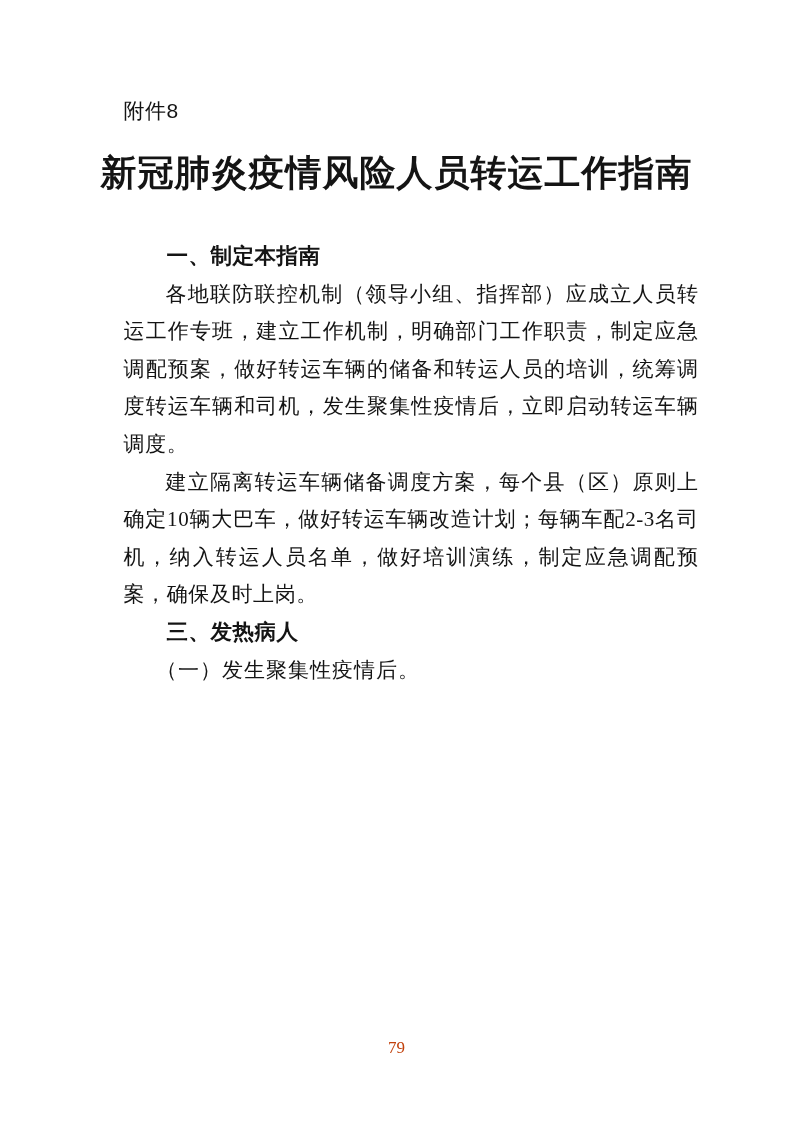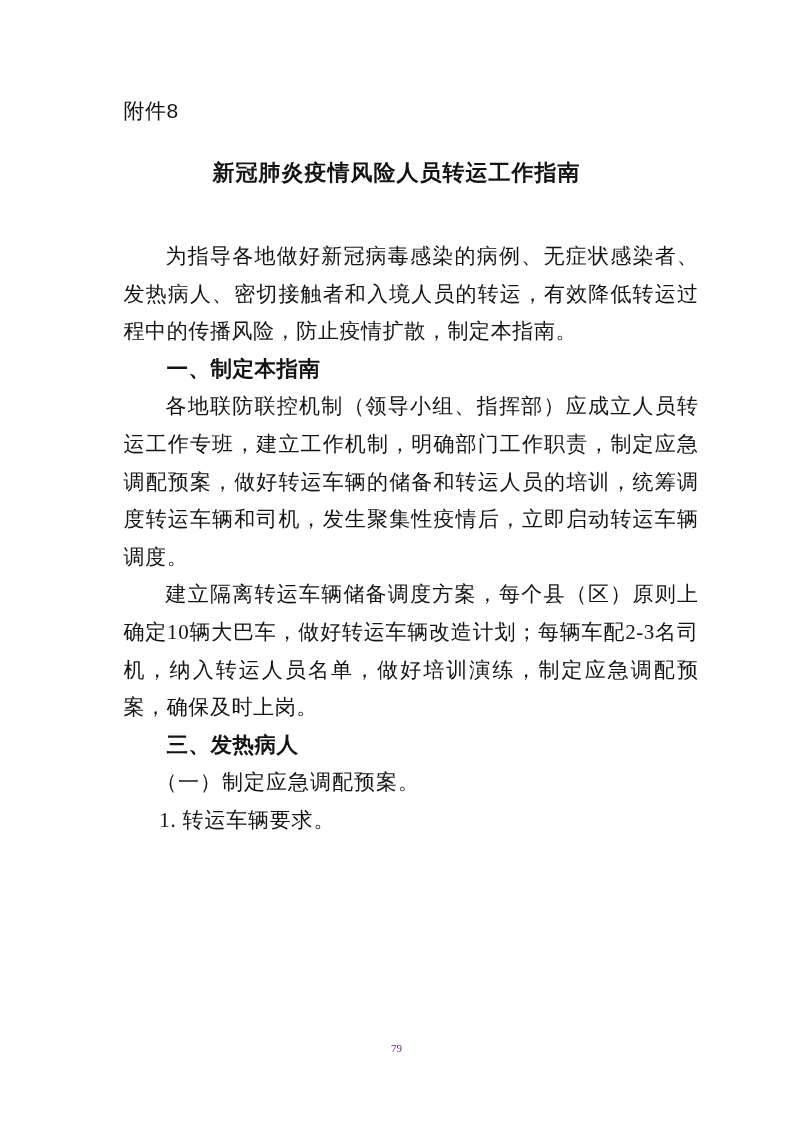--- a/index.html
+++ b/index.html
@@ -28,21 +28,21 @@
     letter-spacing: 0.5px;
   }
   .doc-title {
     position: absolute;
     left: 0;
     right: 0;
     top: 149px;
     margin: 0;
     text-align: center;
     font-family: "Liberation Serif", "DejaVu Serif", serif;
-    font-size: 22px;
+    font-size: 36px;
     font-weight: bold;
     line-height: 40px;
     letter-spacing: 1px;
   }
   .doc-body {
     position: absolute;
     left: 112px;
     right: 83px;
     top: 234px;
     font-size: 21px;
@@ -74,49 +74,47 @@
     margin: 0;
     text-indent: 1.7em;
     letter-spacing: 0.8px;
   }
   .page-number {
     position: absolute;
     left: 0;
     right: 0;
     top: 1034px;
     text-align: center;
-    font-size: 11px;
+    font-size: 17px;
     line-height: 20px;
-    color: #701a75;
+    color: #c2410c;
   }
 </style>
 </head>
 <body>
 
 <div class="page">
 
   <div class="attachment-label">附件8</div>
 
   <h1 class="doc-title">新冠肺炎疫情风险人员转运工作指南</h1>
 
   <div class="doc-body">
 
-    <p class="para">为指导各地做好新冠病毒感染的病例、无症状感染者、发热病人、密切接触者和入境人员的转运，有效降低转运过程中的传播风险，防止疫情扩散，制定本指南。</p>
 
     <h2 class="section-heading">一、制定本指南</h2>
 
     <p class="para">各地联防联控机制（领导小组、指挥部）应成立人员转运工作专班，建立工作机制，明确部门工作职责，制定应急调配预案，做好转运车辆的储备和转运人员的培训，统筹调度转运车辆和司机，发生聚集性疫情后，立即启动转运车辆调度。</p>
 
 
     <p class="para">建立隔离转运车辆储备调度方案，每个县（区）原则上确定10辆大巴车，做好转运车辆改造计划；每辆车配2-3名司机，纳入转运人员名单，做好培训演练，制定应急调配预案，确保及时上岗。</p>
 
 
     <h2 class="section-heading">三、发热病人</h2>
 
-    <p class="sub-heading">（一）制定应急调配预案。</p>
+    <p class="sub-heading">（一）发生聚集性疫情后。</p>
 
-    <p class="numbered-item">1. 转运车辆要求。</p>
 
   </div>
 
   <div class="page-number">79</div>
 
 </div>
 
 </body></html>

